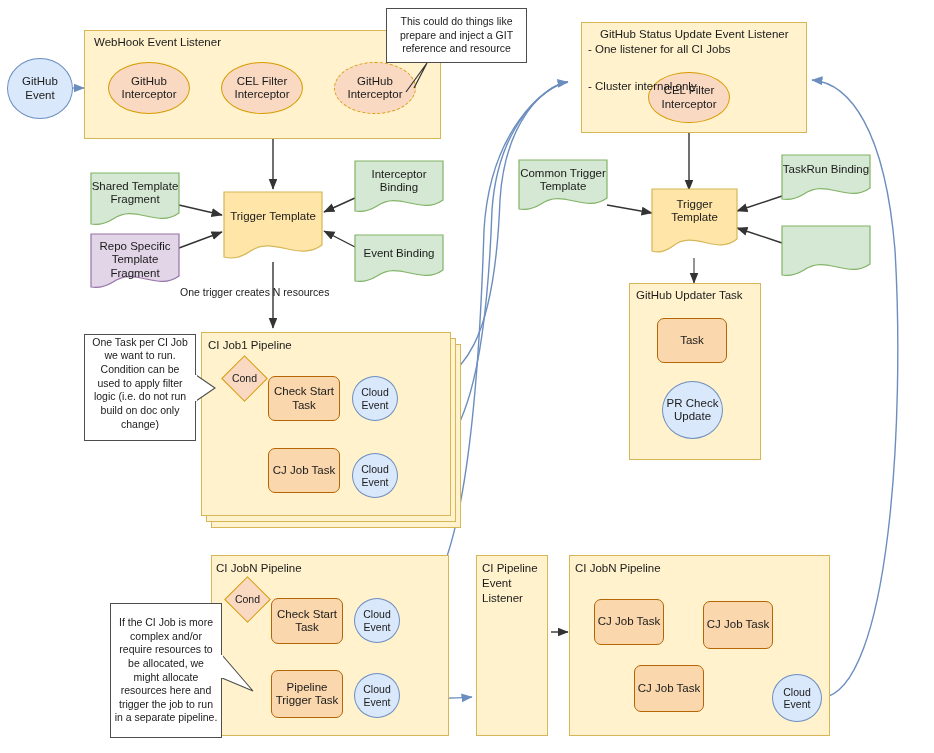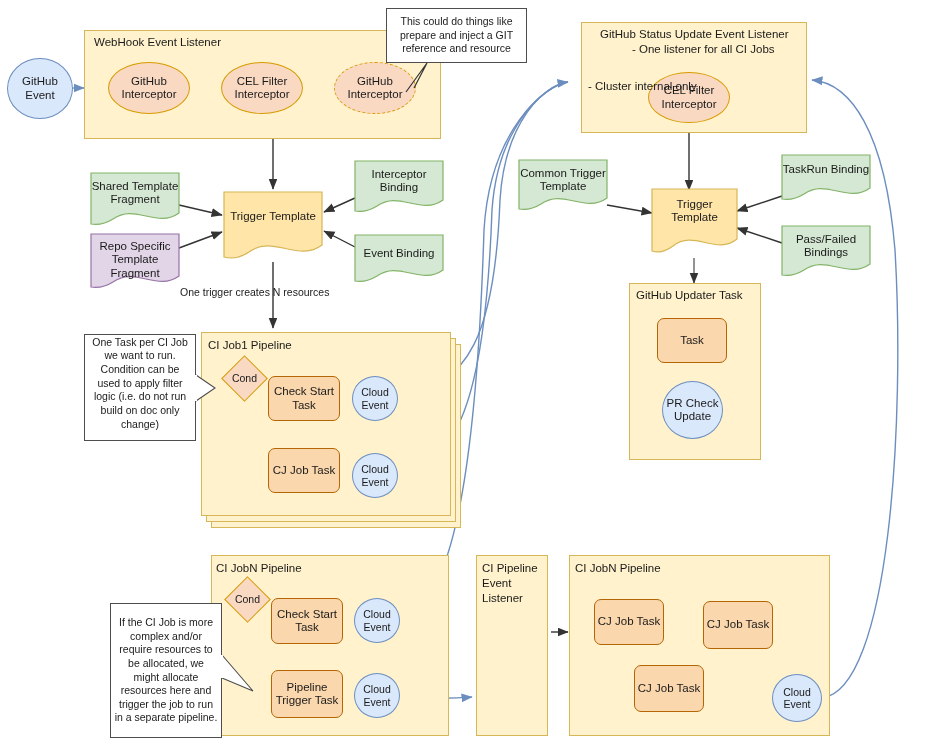--- a/index.html
+++ b/index.html
@@ -119,21 +119,21 @@
   <div class="txt lbl" style="left:7px;top:58px;width:66px;height:61px;">GitHub Event</div>
 
   <div class="node note" style="left:386px;top:8px;width:141px;height:55px;z-index:7;"></div>
   <div class="txt lbl-note" style="left:389px;top:8px;width:135px;height:55px;padding:3px;z-index:8;">This could do things like prepare and inject a GIT reference and resource</div>
   <svg class="layer" style="z-index:7;">
     <path d="M427,63 L406,92 M427,63 L414,88" fill="none" stroke="#333333" stroke-width="1.2"></path>
   </svg>
 
   <div class="node cont" style="left:581px;top:22px;width:226px;height:111px;"></div>
   <div class="cont-label" style="left:588px;top:27px;margin-left:12px;">GitHub Status Update Event Listener</div>
-  <div class="cont-label" style="left:588px;top:42px;margin-left:44px;">- One listener for all CI Jobs</div>
+  <div class="cont-label" style="left:588px;top:42px;">- One listener for all CI Jobs</div>
   <div class="cont-label" style="left:588px;top:72px;margin-top:7px;">- Cluster internal only</div>
 
   <div class="node ellipse" style="left:648px;top:72px;width:82px;height:51px;"></div>
   <div class="txt lbl" style="left:648px;top:72px;width:82px;height:51px;white-space:pre-line;">CEL Filter
 Interceptor</div>
 
   <svg class="layer" style="z-index:2;">
 
     <path d="M91,173 h88 v40 c-22,16 -44,-10 -66,6 c-8,5 -16,6 -22,5 z" fill="#d5e8d4" stroke="#82b366" stroke-width="1.2"></path>
 
@@ -160,22 +160,20 @@
   <svg class="layer" style="z-index:2;">
     <path d="M519,160 h88 v38 c-22,16 -44,-10 -66,6 c-8,5 -16,6 -22,5 z" fill="#d5e8d4" stroke="#82b366" stroke-width="1.2"></path>
     <path d="M782,155 h88 v33 c-22,16 -44,-10 -66,6 c-8,5 -16,6 -22,5 z" fill="#d5e8d4" stroke="#82b366" stroke-width="1.2"></path>
     <path d="M782,226 h88 v38 c-22,16 -44,-10 -66,6 c-8,5 -16,6 -22,5 z" fill="#d5e8d4" stroke="#82b366" stroke-width="1.2"></path>
     <path d="M652,189 h85 v50 c-21,17 -43,-10 -64,7 c-8,6 -15,7 -21,5 z" fill="#ffe6a8" stroke="#d6b656" stroke-width="1.2"></path>
   </svg>
 
   <div class="txt lbl" style="left:519px;top:164px;width:88px;height:32px;white-space:pre-line;">Common Trigger
 Template</div>
   <div class="txt lbl" style="left:782px;top:158px;width:88px;height:24px;white-space:pre-line;">TaskRun Binding</div>
-  <div class="txt lbl" style="left:782px;top:230px;width:88px;height:32px;white-space:pre-line;">Pass/Failed
-Bindings</div>
   <div class="txt lbl" style="left:652px;top:198px;width:85px;height:26px;">Trigger Template</div>
 
   <div class="node cont" style="left:629px;top:283px;width:132px;height:177px;"></div>
   <div class="cont-label" style="left:636px;top:288px;">GitHub Updater Task</div>
 
   <div class="node task" style="left:657px;top:318px;width:70px;height:45px;"></div>
   <div class="txt lbl" style="left:657px;top:318px;width:70px;height:45px;">Task</div>
 
   <div class="node circle-blue" style="left:662px;top:381px;width:61px;height:58px;"></div>
   <div class="txt lbl" style="left:662px;top:381px;width:61px;height:58px;white-space:pre-line;">PR Check

